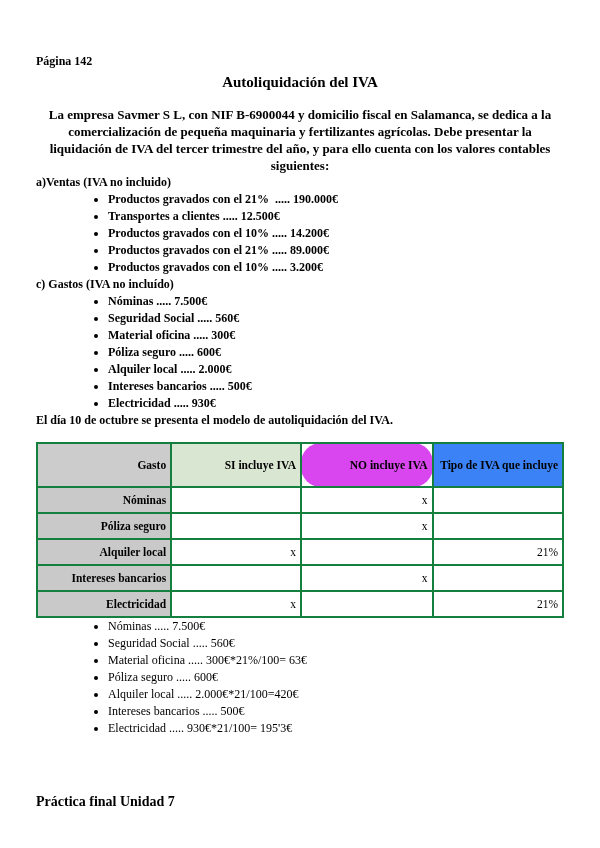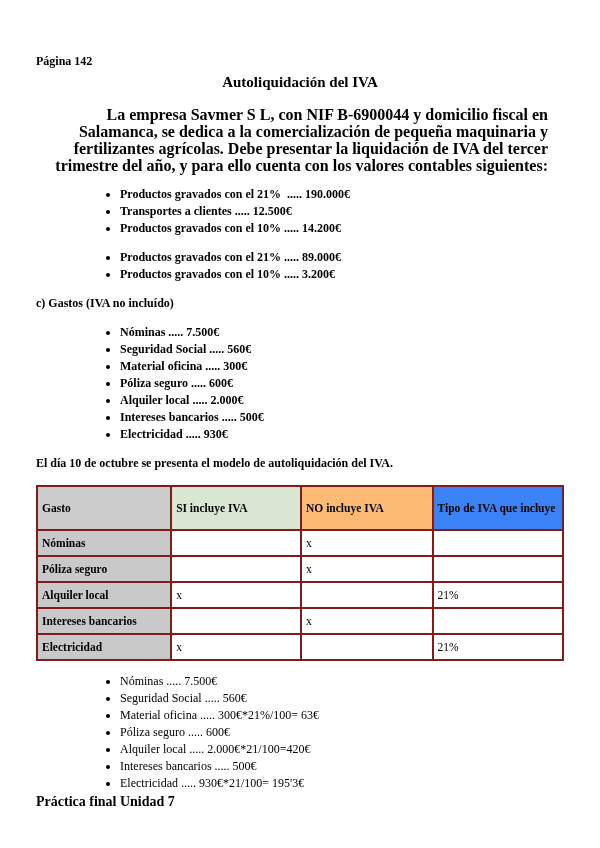--- a/index.html
+++ b/index.html
@@ -4,33 +4,33 @@
 <style>
   html,body{margin:0;padding:0;background:#e8e8e8;}
   .page{
     width:600px;height:848px;background:#ffffff;margin:0 auto;position:relative;
     font-family:"Liberation Serif", serif;color:#000;overflow:hidden;
     box-sizing:border-box;
   }
   .content{padding:54px 36px 0 36px;}
   .page-number{font-weight:bold;font-size:12px;line-height:15px;}
   .doc-title{text-align:center;font-weight:bold;font-size:15px;line-height:18px;margin:4px 0 0 0;}
-  .intro{font-weight:bold;font-size:16px;line-height:17px;margin:15px 16px 0 0;text-align:right;}
+  .intro{font-weight:bold;font-size:13px;line-height:17px;margin:15px 0 0 0;text-align:center;}
   .sec-heading{font-weight:bold;font-size:12px;line-height:17px;}
-  ul.blist{margin:12px;padding:0 0 0 72px;list-style:disc;}
+  ul.blist{margin:0;padding:0 0 0 72px;list-style:disc;}
   ul.blist li{font-size:12px;line-height:17px;white-space:pre-wrap;}
   ul.blist.bold li{font-weight:bold;}
   .statement-bold{font-weight:bold;font-size:12px;line-height:17px;margin:0;}
   .statement-regular{font-weight:normal;font-size:12px;line-height:17px;margin:0;}
   table.iva{
     width:100%;border-collapse:collapse;margin-top:13px;
     font-size:11.5px;table-layout:fixed;
   }
   table.iva th, table.iva td{
-    border:2px solid #7f1d1d;text-align:left;vertical-align:middle;padding:1px 4px;
+    border:2px solid #15803d;text-align:right;vertical-align:middle;padding:1px 4px;
     overflow:hidden;
   }
   table.iva thead th{height:40px;font-weight:bold;}
   table.iva tbody th{height:22px;font-weight:bold;}
   table.iva tbody td{height:22px;font-weight:normal;background:#ffffff;}
   .calc{margin-top:16px;}
   .doc-footer{position:absolute;left:36px;top:794px;font-weight:bold;font-size:14px;}
 </style>
 </head>
 <body>
@@ -38,20 +38,21 @@
 <div class="page">
   <div class="content">
 
     <div class="page-number">Página 142</div>
 
     <h1 class="doc-title">Autoliquidación del IVA</h1>
 
     <p class="intro">La empresa Savmer S L, con NIF B-6900044 y domicilio fiscal en Salamanca, se dedica a la comercialización de pequeña maquinaria y fertilizantes agrícolas. Debe presentar la liquidación de IVA del tercer trimestre del año, y para ello cuenta con los valores contables siguientes:</p>
 
     <div>
+      <div class="sec-heading">a)Ventas (IVA no incluido)</div>
       <ul class="blist bold">
         <li>Productos gravados con el 21%  ..... 190.000€</li>
         <li>Transportes a clientes ..... 12.500€</li>
         <li>Productos gravados con el 10% ..... 14.200€</li>
       </ul>
     </div>
 
     <div>
       <ul class="blist bold">
         <li>Productos gravados con el 21% ..... 89.000€</li>
@@ -78,21 +79,21 @@
       <colgroup>
         <col style="width:25.5%">
         <col style="width:24.7%">
         <col style="width:25.0%">
         <col style="width:24.8%">
       </colgroup>
       <thead>
         <tr>
           <th style="background-color: rgb(204, 204, 204);">Gasto</th>
           <th style="background-color: rgb(217, 231, 210);">SI incluye IVA</th>
-          <th style="background-color: #fdba74;">NO incluye IVA</th>
+          <th style="background-color: #d946ef; border-radius: 20px;">NO incluye IVA</th>
           <th style="background-color: #3b82f6;">Tipo de IVA que incluye</th>
         </tr>
       </thead>
       <tbody>
         <tr>
           <th style="background-color: rgb(201, 201, 201);">Nóminas</th>
           <td></td>
           <td>x</td>
           <td></td>
         </tr>

